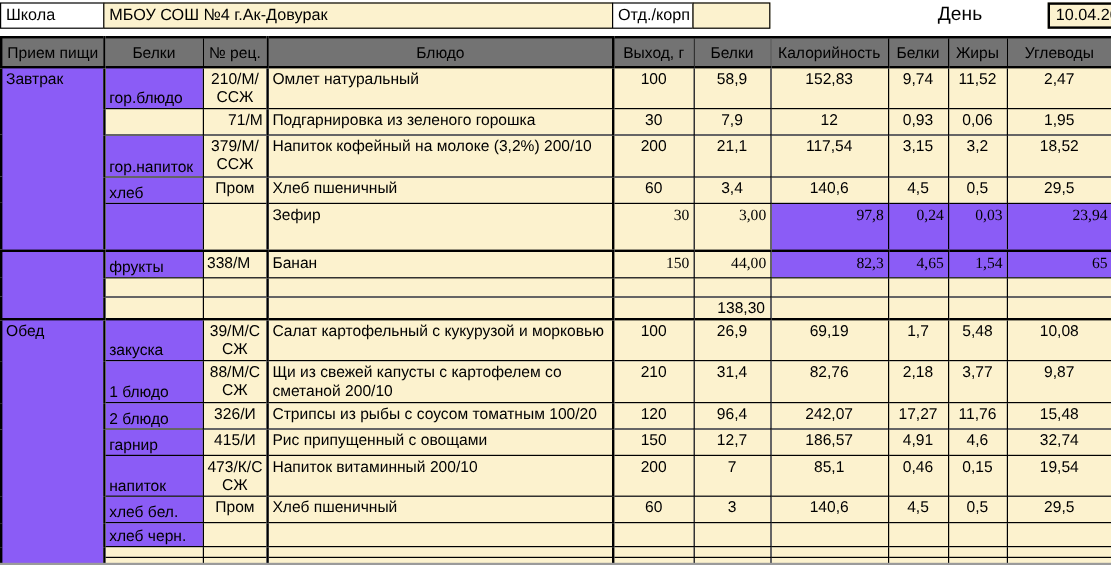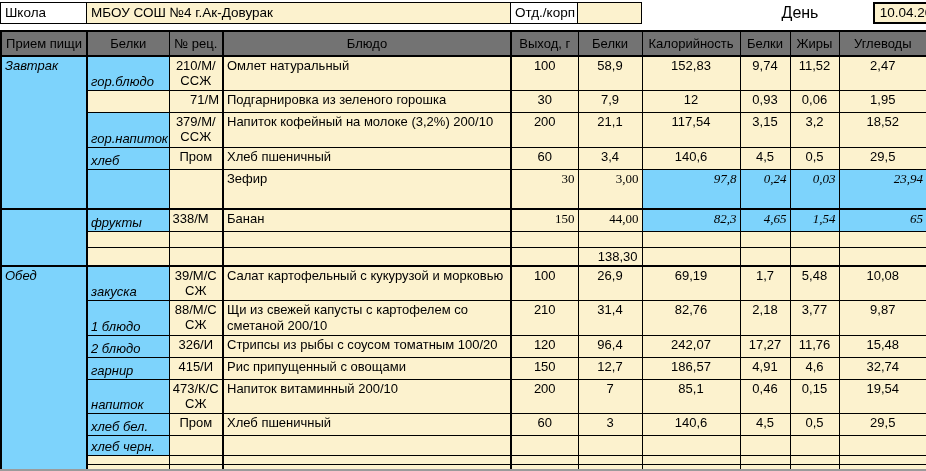--- a/index.html
+++ b/index.html
@@ -30,21 +30,21 @@
   table.menu th, table.menu td{
     border:1px solid #000;box-sizing:border-box;
     font-size:13px;font-weight:normal;
     padding:1px 3px;overflow:hidden;
   }
   table.menu thead th{
     background:#737373;text-align:center;vertical-align:middle;
     border-bottom:2px solid #000;height:25px;padding:1px 0;
   }
   .fill{background:var(--yellow);}
-  .white{background:#7dd3fc;font-style:italic;}
+  .white{background:#8b5cf6;}
   .bl2{border-left-width:2px !important;}
   .bb2{border-bottom-width:2px !important;}
   td.meal{vertical-align:top;text-align:left;padding-top:12px;}
   td.razdel{vertical-align:bottom;text-align:left;padding-bottom:2px;line-height:15px;}
   td.rec{vertical-align:top;text-align:center;word-break:break-all;line-height:15px;padding:2px 2px 0 2px;}
   td.dish{vertical-align:top;text-align:left;line-height:16px;padding-top:2px;}
   td.num{vertical-align:top;text-align:center;padding-top:3px;}
   td.serifnum{
     font-family:"Liberation Serif", serif;font-size:13.5px;
     vertical-align:top;text-align:right;padding:3px 4px 0 2px;

